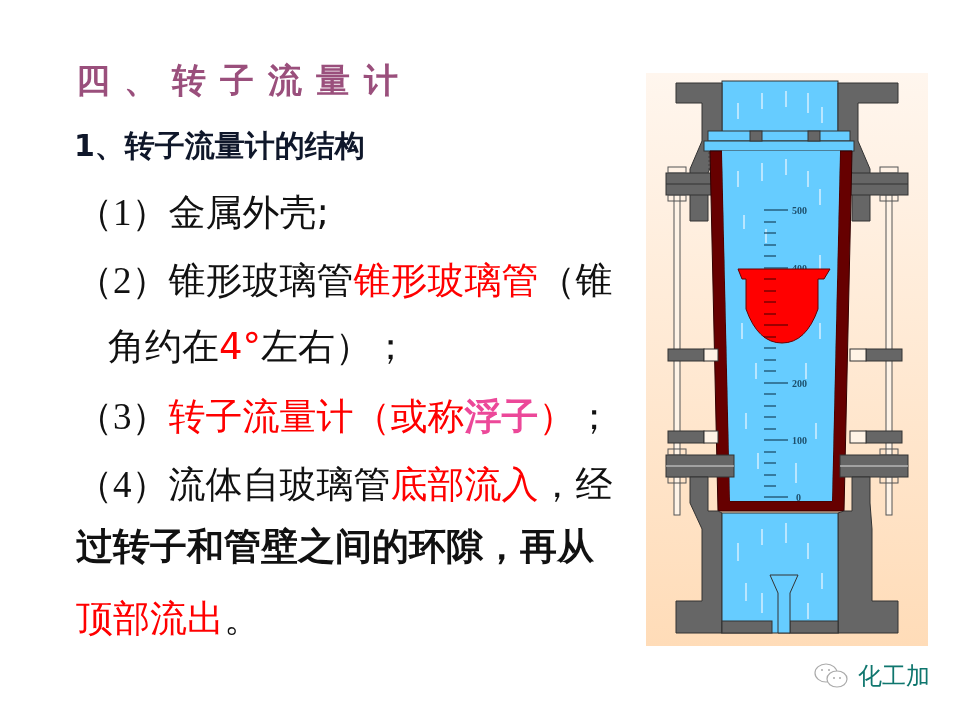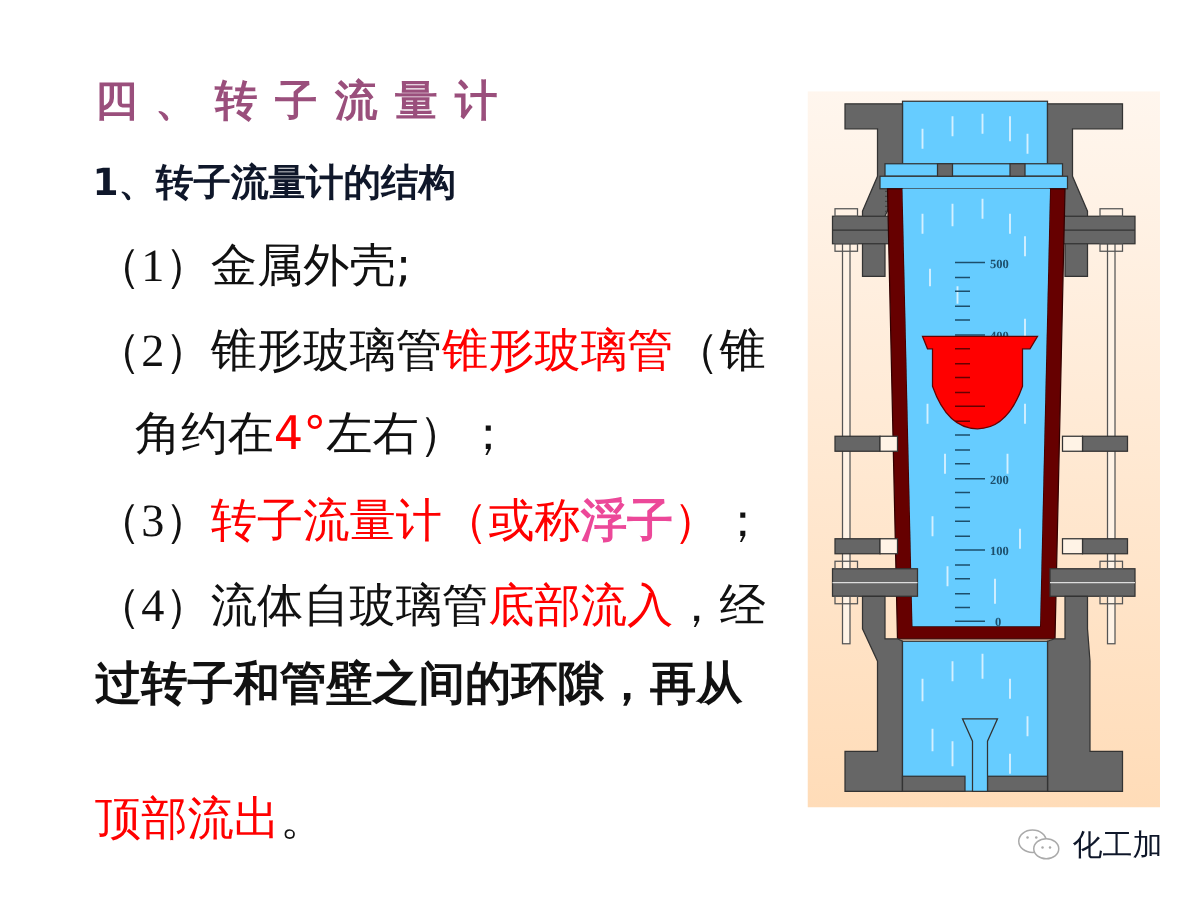--- a/index.html
+++ b/index.html
@@ -8,21 +8,21 @@
   .title { position:absolute; left:76px; top:58px; font-size:34px; font-weight:bold; color:#9a4f7c;
            letter-spacing:14px; font-family:Liberation Sans, sans-serif; }
   .subtitle { position:absolute; left:74px; top:126px; font-size:30px; font-weight:bold; color:#0f172a; }
   .line { position:absolute; font-size:37px; color:#111; white-space:nowrap; }
   .red { color:#ff0000; }
   .redb { color:#ff0000; font-weight:normal; }
   .green { color:#ec4899; font-weight:bold; }
   .num { font-family:"Liberation Serif","DejaVu Serif",serif; }
   .panel { position:absolute; left:646px; top:73px; width:282px; height:573px;font-weight:bold; }
   .watermark { position:absolute; left:812px; top:660px; display:flex; align-items:center; gap:6px;
-               color:#0f172a; font-size:24px; }
+               color:#0f766e; font-size:24px; }
 </style>
 </head>
 <body>
 
 <div class="title">四、转子流量计</div>
 <div class="subtitle">1、转子流量计的结构</div>
 
 <div class="line" style="left:76px;top:188px;">
   <span class="num">（1）</span><span>金属外壳;</span>
 </div>
@@ -40,21 +40,21 @@
 </div>
 
 <div class="line" style="left:76px;top:460px;">
   <span class="num">（4）</span><span>流体自玻璃管</span><span class="redb">底部流入</span><span>，经</span>
 </div>
 
 <div class="line" style="left:76px;top:522px;font-weight:bold;">
   <span>过转子和管壁之间的环隙，再从</span>
 </div>
 
-<div class="line" style="left:76px;top:630px;">
+<div class="line" style="left:76px;top:594px;">
   <span class="redb">顶部流出</span><span>。</span>
 </div>
 
 <div class="panel">
   <svg width="282" height="573" viewBox="0 0 282 573" xmlns="http://www.w3.org/2000/svg">
     <defs>
       <linearGradient id="bg" x1="0" y1="0" x2="0" y2="1">
         <stop offset="0" stop-color="#fff6ee"></stop>
         <stop offset="1" stop-color="#ffdcb8"></stop>
       </linearGradient>

